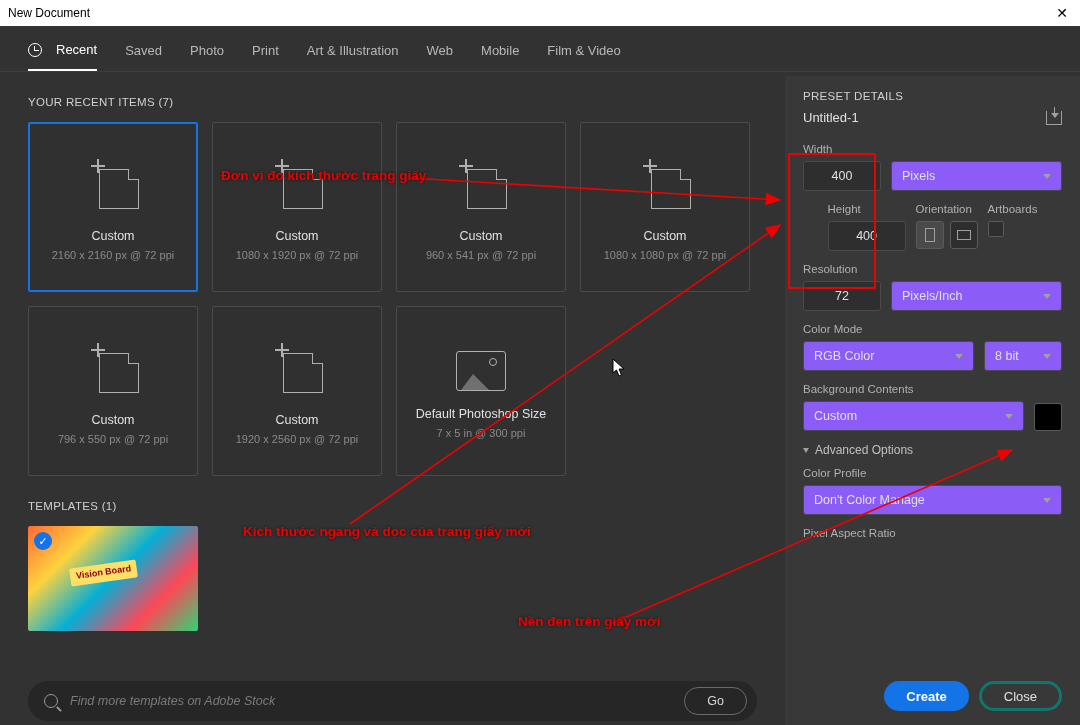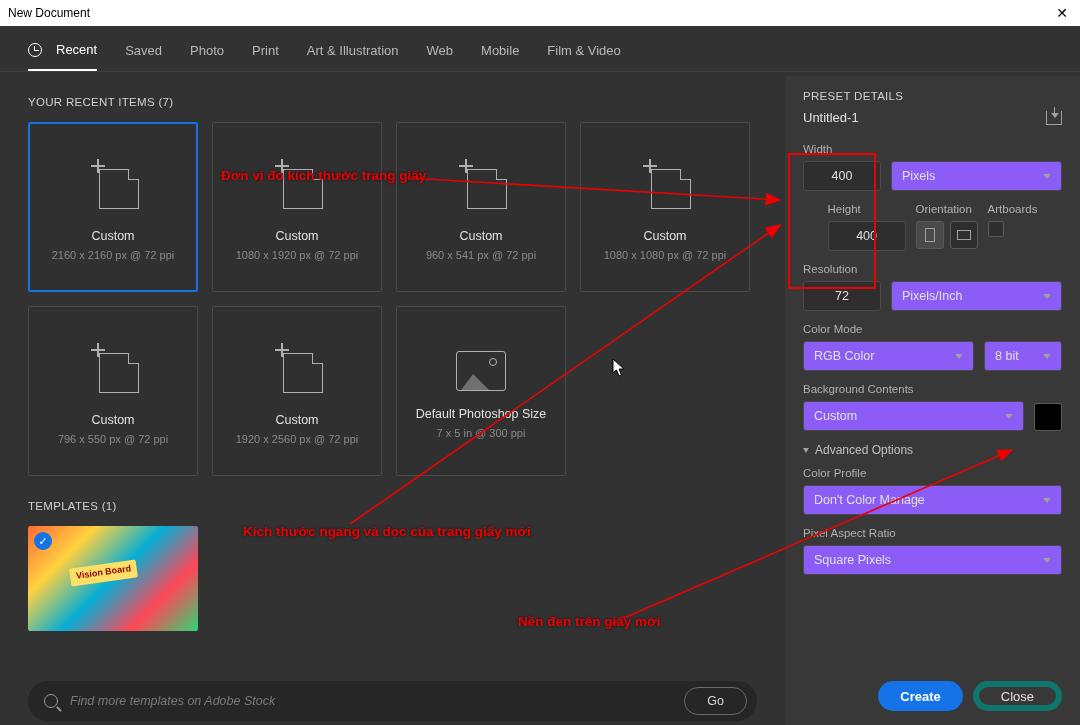--- a/index.html
+++ b/index.html
@@ -58,21 +58,21 @@
   .orient-shape { border: 1.5px solid #a0a0a0; }
   .orient-port { width: 10px; height: 14px; }
   .orient-land { width: 14px; height: 10px; }
   .checkbox { width: 16px; height: 16px; border: 1px solid #5a5a5a; border-radius: 2px; background: #2e2e2e; cursor: pointer; }
   .swatch { width: 28px; height: 28px; border: 1px solid #5a5a5a; border-radius: 3px; background: #000; cursor: pointer; }
   .adv-toggle { display: flex; align-items: center; gap: 6px; font-size: 12px; color: #c0c0c0; margin: 12px 0 10px; cursor: pointer; }
   .adv-toggle::before { content: ""; width: 0; height: 0; border-left: 3.5px solid transparent; border-right: 3.5px solid transparent; border-top: 5px solid #a0a0a0; }
   .bottom-btns { position: absolute; bottom: 14px; right: 18px; display: flex; gap: 10px; }
   .btn { height: 30px; padding: 0 22px; border-radius: 16px; font-size: 13px; cursor: pointer; border: none; }
   .btn-primary { background: #1473e6; color: #fff; font-weight: 600; }
-  .btn-secondary { background: transparent; color: #e0e0e0; border: 6px solid #0f766e; }
+  .btn-secondary { background: transparent; color: #e0e0e0; border: 3px solid #0f766e; }
   .redbox { border: 2.5px solid #e00; position: absolute; pointer-events: none; }
   .anno-text { position: absolute; color: #e00; font-weight: bold; font-size: 13.5px; text-shadow: 0 0 3px rgba(0,0,0,0.7); pointer-events: none; white-space: nowrap; }
   svg.anno { position: absolute; top: 0; left: 0; pointer-events: none; }
   .cursor { position: absolute; top: 358px; left: 612px; width: 14px; height: 20px; pointer-events: none; }
 </style>
 </head>
 <body>
 
 <div class="titlebar">
   <div class="titlebar-title">New Document</div>
@@ -255,25 +255,20 @@
         </div>
 
       <div class="rp-label">Color Profile</div>
       <div class="row">
           <div class="dd" style="flex:1">
             <span>Don't Color Manage</span>
           </div>
         </div>
 
       <div class="rp-label">Pixel Aspect Ratio</div>
-      <div class="row">
-          <div class="dd" style="flex:1">
-            <span>Square Pixels</span>
-          </div>
-        </div>
 
       <div class="bottom-btns">
         <button class="btn btn-primary">Create</button>
         <button class="btn btn-secondary">Close</button>
       </div>
     </div>
   </div>
 </div>
 
 <div class="redbox" style="top:153px; left:788px; width:88px; height:136px;"></div>

